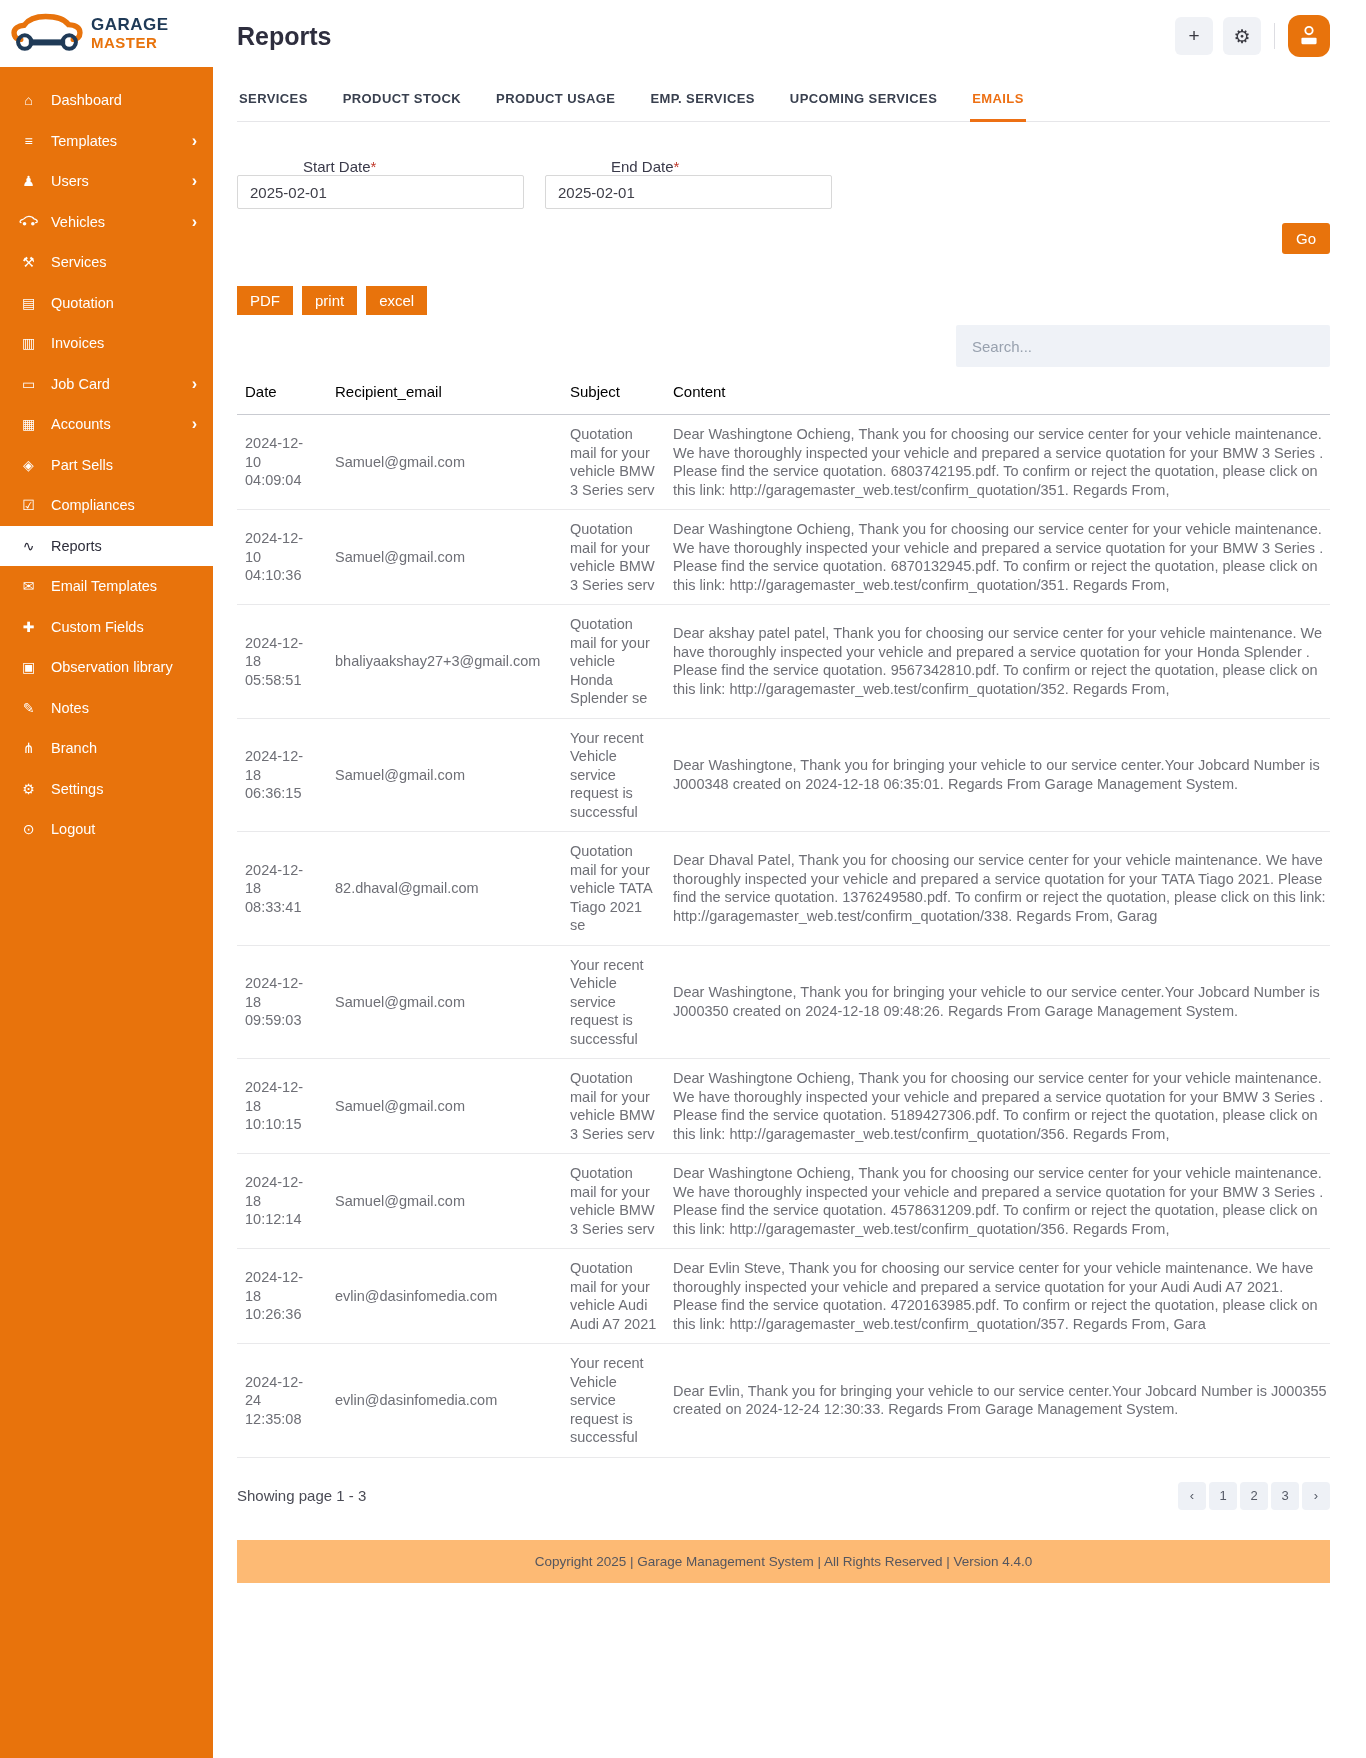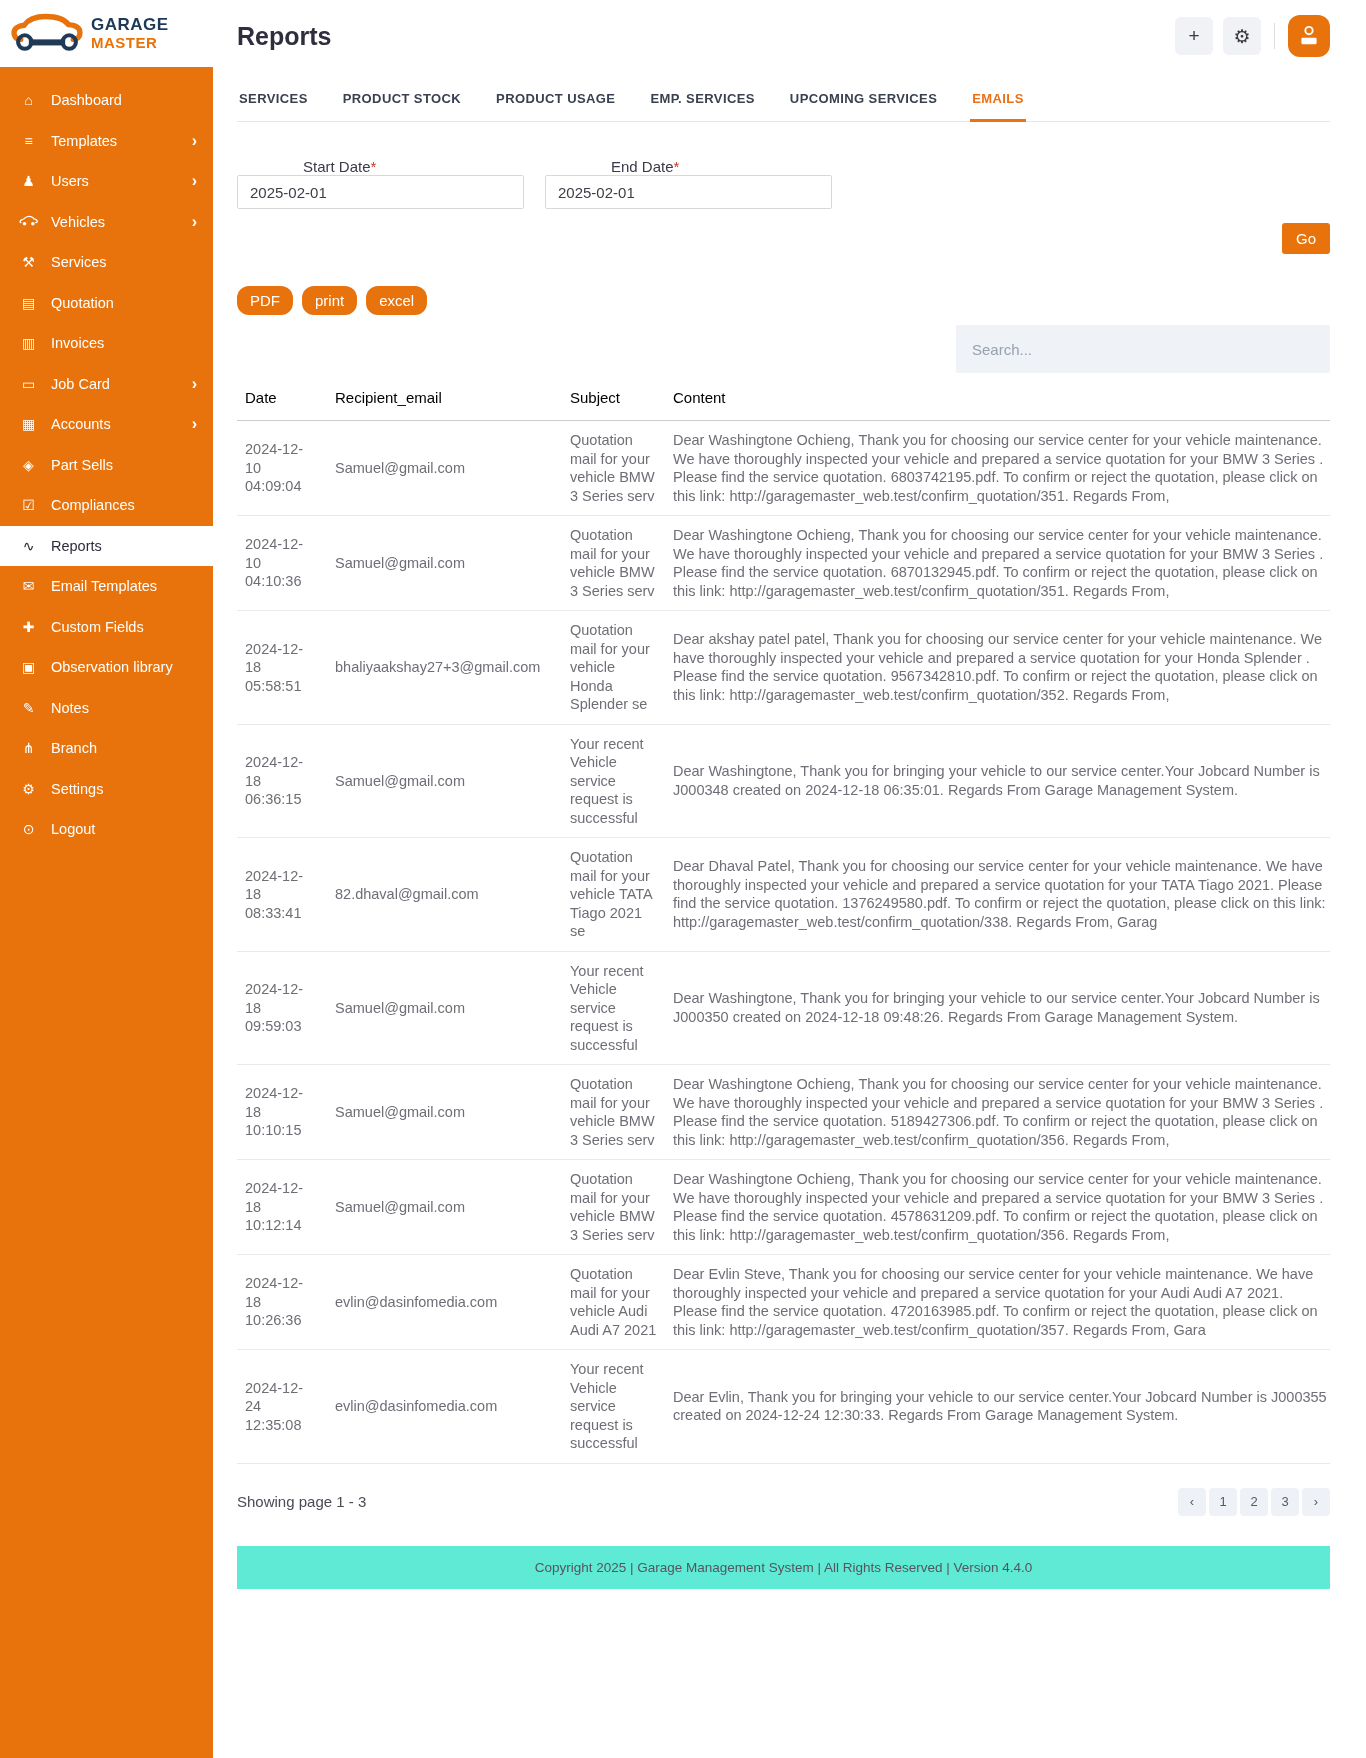--- a/index.html
+++ b/index.html
@@ -43,41 +43,41 @@
   .field{display:flex;align-items:center;flex-direction:column;}
   .field label{width:155px;font-size:15px;color:#3A3A4A;}
   .req{color:#C0392B;}
   .field input{width:287px;height:34px;border:1px solid #D8D8D8;font-size:15px;color:#3E3E48;
     padding:0 12px;font-family:inherit;border-radius:2px;}
   .field + .field{margin-left:21px;align-items:center;}
   .go-row{display:flex;justify-content:flex-end;margin-top:14px;}
   .btn-orange{background:var(--accent);color:#fff;border:none;font-size:15px;padding:7px 14px;
     border-radius:3px;cursor:pointer;font-family:inherit;}
   .export-row{display:flex;gap:9px;margin-top:32px;}
-  .export-btn{border-radius:12px;padding:6px 13px;}
+  .export-btn{border-radius:0;padding:6px 13px;}
   .search-row{display:flex;justify-content:flex-end;margin-top:10px;}
-  .search-input{width:374px;height:48px;background:#EFF2F7;border:none;font-size:15px;color:#444;
+  .search-input{width:374px;height:42px;background:#EFF2F7;border:none;font-size:15px;color:#444;
     padding:0 16px;font-family:inherit;border-radius:2px;}
   .search-input::placeholder{color:#98A1AE;}
 
   table{width:100%;border-collapse:collapse;margin-top:4px;}
   col.c-date{width:90px;} col.c-email{width:235px;} col.c-subject{width:103px;}
   thead th{text-align:left;font-weight:normal;font-size:15px;color:#000000;
     padding:12px 8px 14px 8px;border-bottom:1px solid #C9CBD1;}
   tbody td{font-size:14.5px;color:#6E6F76;padding:10px 8px;border-bottom:1px solid #E9E9EB;
     vertical-align:middle;line-height:18.5px;}
   td.col-content{padding-right:2px;}
 
   .table-footer{display:flex;justify-content:space-between;align-items:center;margin-top:24px;}
   .page-summary{font-size:15px;color:#4A4B55;}
   .pager{display:flex;gap:3px;}
   .page-btn{min-width:28px;height:28px;background:#EEF1F6;border:none;border-radius:4px;
     font-size:13px;color:#555A66;display:flex;align-items:center;justify-content:center;
     cursor:pointer;font-family:inherit;}
-  footer{margin-top:30px;background:#5eead4;text-align:center;padding:14px 0;
+  footer{margin-top:30px;background:#fdba74;text-align:center;padding:14px 0;
     font-size:13.5px;color:#55565E;}
 </style>
 </head>
 <body>
 
 <div class="app">
 
   <aside class="sidebar">
     <div class="logo">
       <svg viewBox="0 0 110 64">

